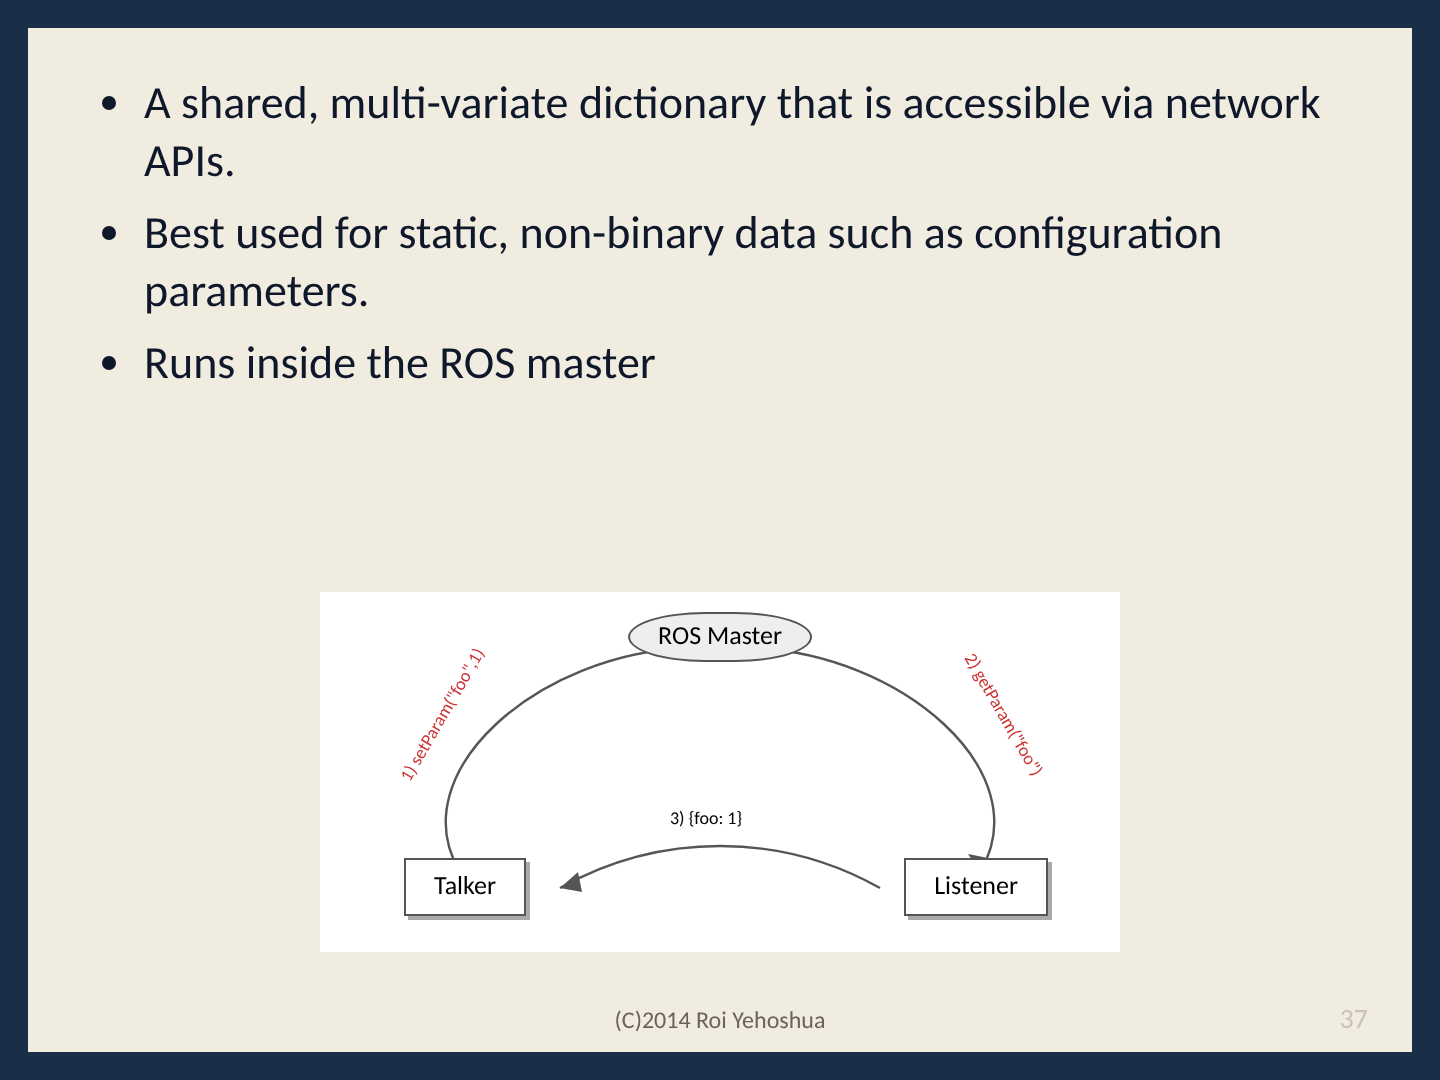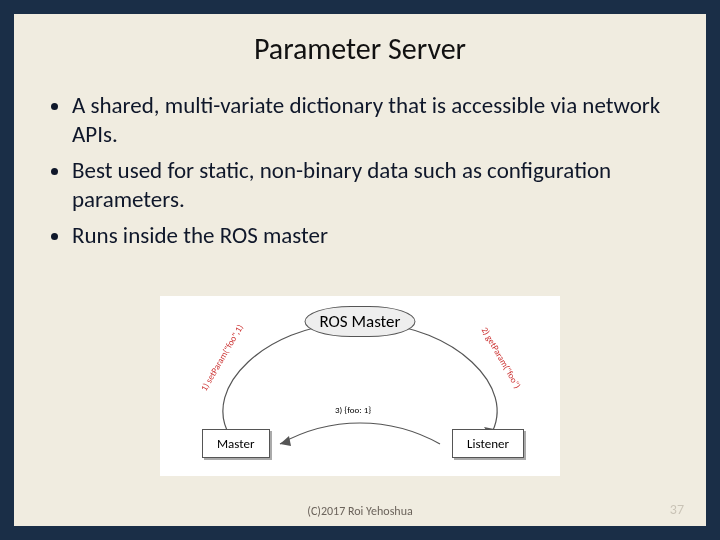--- a/index.html
+++ b/index.html
@@ -6,57 +6,56 @@
   .frame{width:720px;height:540px;background:#1a2e47;box-sizing:border-box;padding:14px;}
   .slide{width:100%;height:100%;background:#f0ece0;position:relative;box-sizing:border-box;}
   .title{font-size:30px;text-align:center;padding-top:16px;color:#111;font-weight:400;}
   .body{padding:24px 34px 0 34px;font-size:23px;color:#0f172a;line-height:1.28;}
   ul{margin:0;padding-left:24px;}
   li{margin-bottom:6px;}
   .diagram{position:absolute;left:50%;transform:translateX(-50%);top:282px;width:400px;height:180px;background:#fff;}
   .footer{position:absolute;bottom:8px;left:0;right:0;text-align:center;font-size:12px;color:#6b635b;}
   .pagenum{position:absolute;bottom:8px;right:22px;font-size:14px;color:#c9c3b6;}
   
-  .dg-master{position:absolute;top:10px;left:50%;transform:translateX(-50%);border:1px solid #555;border-radius:50%/60%;padding:4px 14px;font-size:17px;background:#eee;}
+  .dg-master{position:absolute;top:10px;left:50%;transform:translateX(-50%);border:1px solid #555;border-radius:50%/60%;padding:4px 14px;font-size:13px;background:#eee;}
   .dg-box{position:absolute;border:1px solid #555;padding:6px 14px;font-size:13px;background:#fff;box-shadow:2px 2px 0 #aaa;}
   .dg-talker{bottom:18px;left:42px;}
   .dg-listener{bottom:18px;right:36px;margin-top:20px;}
   svg.arcs{position:absolute;inset:0;width:100%;height:100%;}
   .arc-label{position:absolute;font-size:9px;color:#000;}
   .lab1{top:56px;left:24px;transform:rotate(-60deg);color:#c33;}
   .lab2{top:56px;right:24px;transform:rotate(60deg);color:#c33;}
   .lab3{top:108px;left:175px;font-size:9px;color:#000;}
 </style>
 </head>
 <body>
 
 <div class="frame">
   <div class="slide">
-    <div class="title">Parameter Server</div>
     <div class="body">
       <ul>
         <li>A shared, multi-variate dictionary that is accessible via network APIs.</li>
         <li>Best used for static, non-binary data such as configuration parameters.</li>
         <li>Runs inside the ROS master</li>
       </ul>
     </div>
 
     <div class="diagram">
       <svg class="arcs" viewBox="0 0 400 180">
         <path d="M70,140 C40,90 110,30 185,28" fill="none" stroke="#555" stroke-width="1.2"></path>
         <path d="M215,28 C290,30 360,90 330,140" fill="none" stroke="#555" stroke-width="1.2"></path>
         <path d="M120,148 C170,120 230,120 280,148" fill="none" stroke="#555" stroke-width="1.2"></path>
         <polygon points="185,28 176,24 178,33" fill="#555"></polygon>
         <polygon points="330,140 324,131 334,133" fill="#555"></polygon>
         <polygon points="120,148 129,140 131,150" fill="#555"></polygon>
       </svg>
       <div class="dg-master">ROS Master</div>
-      <div class="dg-box dg-talker">Master</div>
+      <div class="dg-box dg-talker">Talker</div>
       <div class="dg-box dg-listener">Listener</div>
       <div class="arc-label lab1">1) setParam("foo",1)</div>
       <div class="arc-label lab2">2) getParam("foo")</div>
       <div class="arc-label lab3">3) {foo: 1}</div>
     </div>
 
-    <div class="footer">(C)2017 Roi Yehoshua</div>
+    <div class="footer">(C)2014 Roi Yehoshua</div>
     <div class="pagenum">37</div>
   </div>
 </div>
 
 </body></html>

